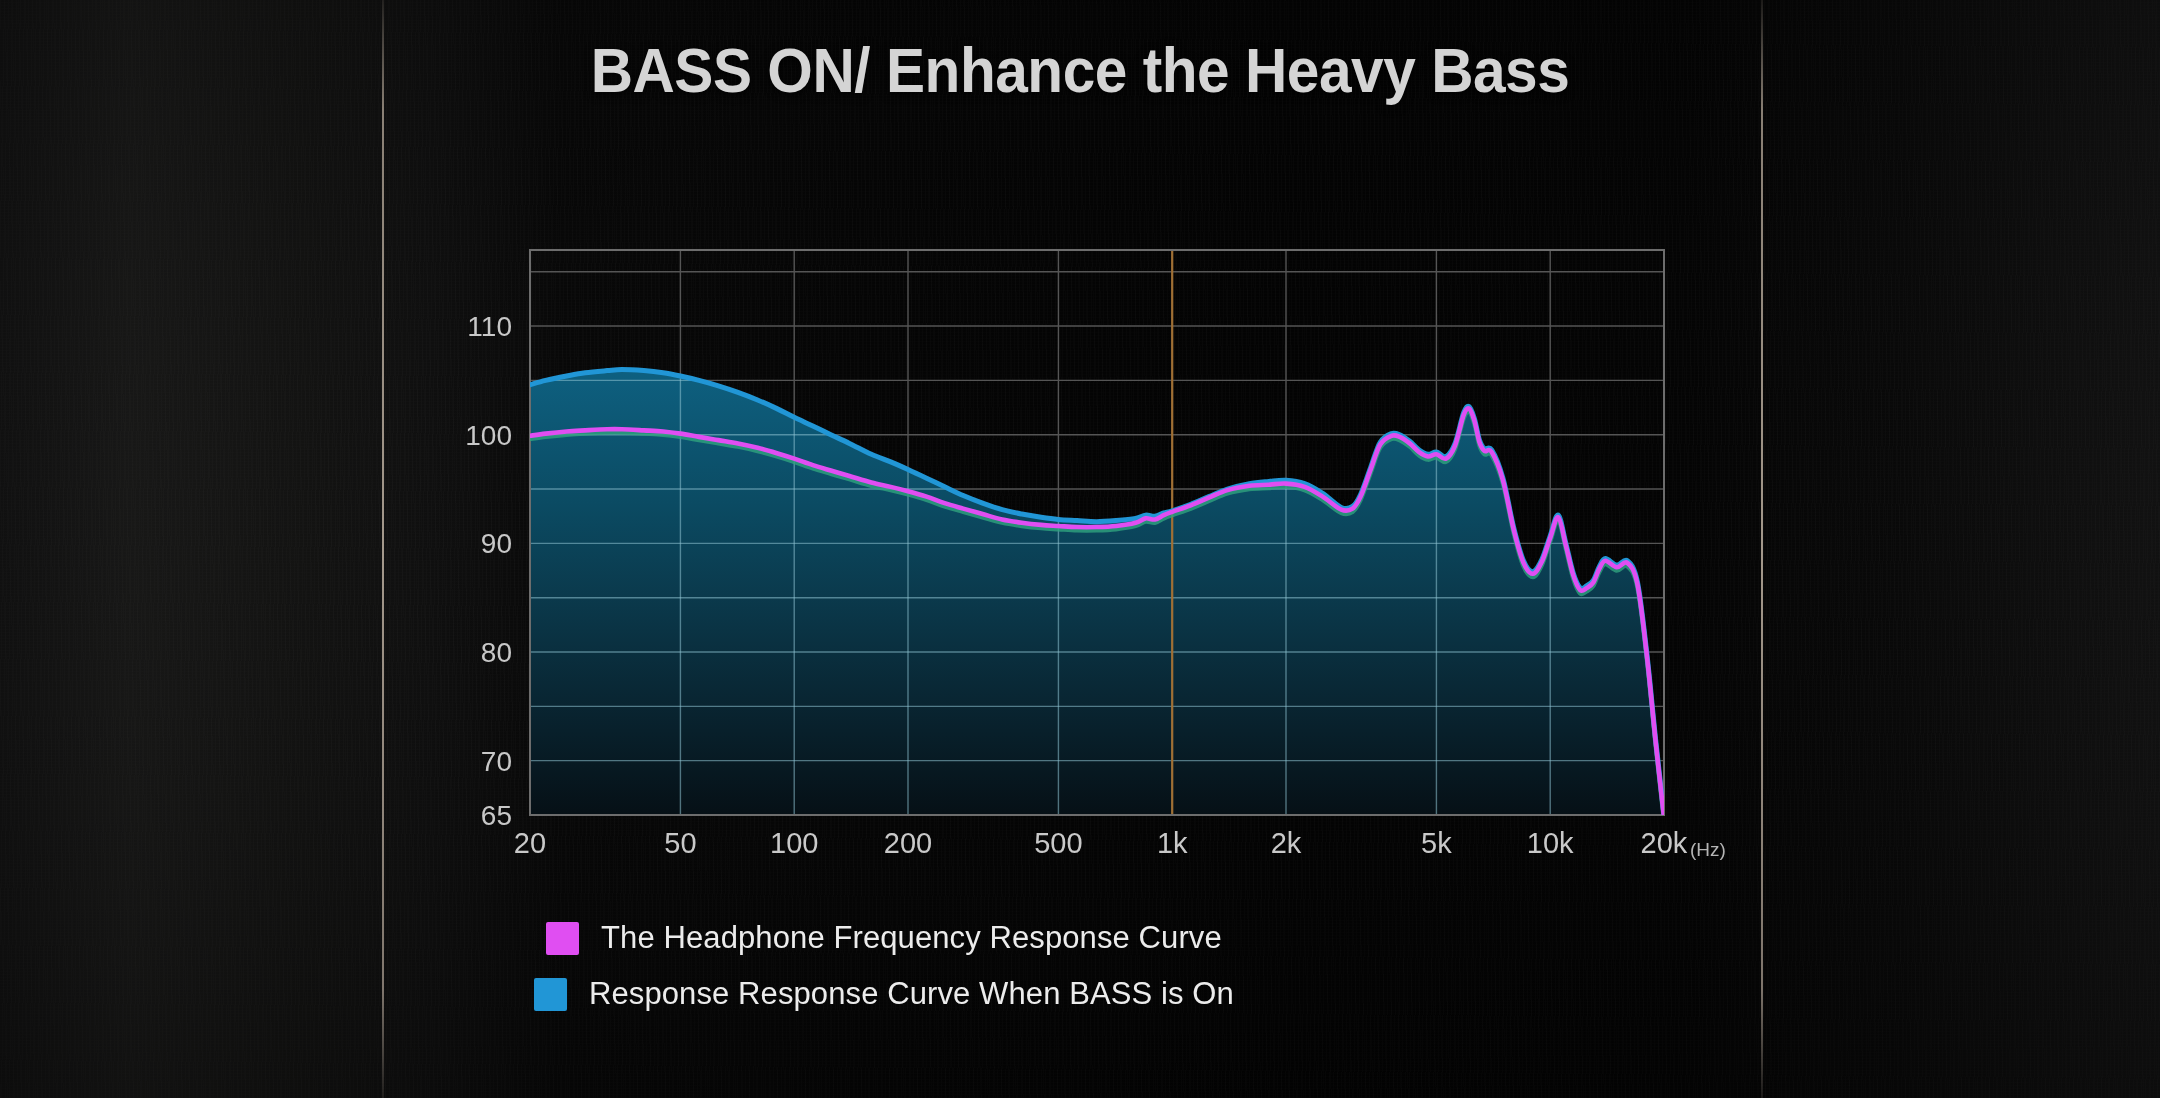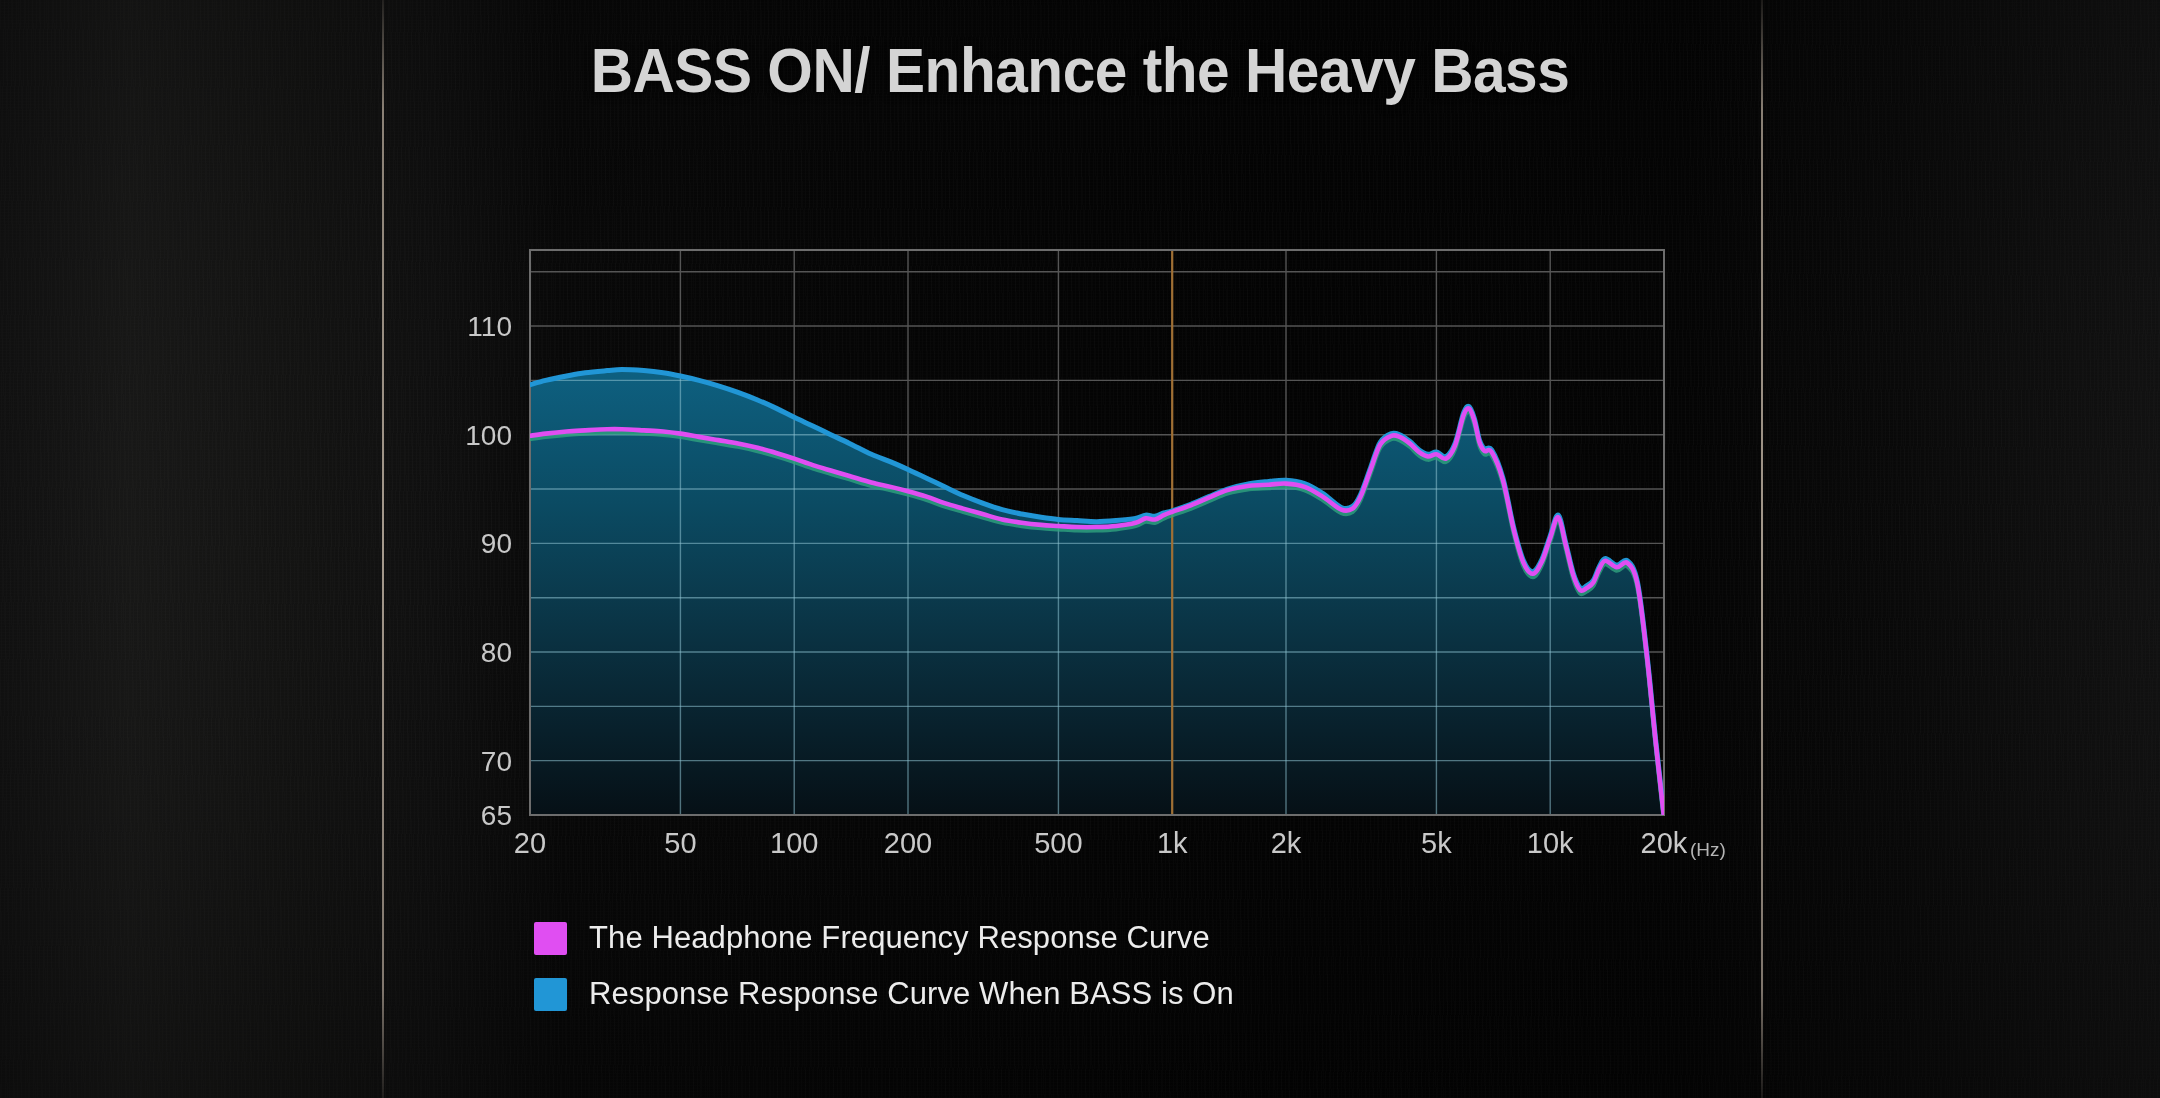--- a/index.html
+++ b/index.html
@@ -60,21 +60,21 @@
   }
   .unit-label{
     font-size:19px; fill:#b4b4b4;
     font-family:"Liberation Sans", sans-serif;
     text-anchor:start;
   }
 
   
   #legend{
     position:absolute; left:534px; top:920px;
-    display:flex; flex-direction:column; gap:20px;
+    display:flex; flex-direction:column; gap:20px;align-items:center;
   }
   .legend-row{ display:flex; align-items:center; gap:22px; }
   .legend-swatch{ width:33px; height:33px; border-radius:2px; flex:0 0 auto; }
   .legend-text{
     font-size:31px; color:#ececec; font-weight:400;
     font-family:"Liberation Sans", sans-serif;
     white-space:nowrap; letter-spacing:.1px;
   }
 </style>
 </head>

